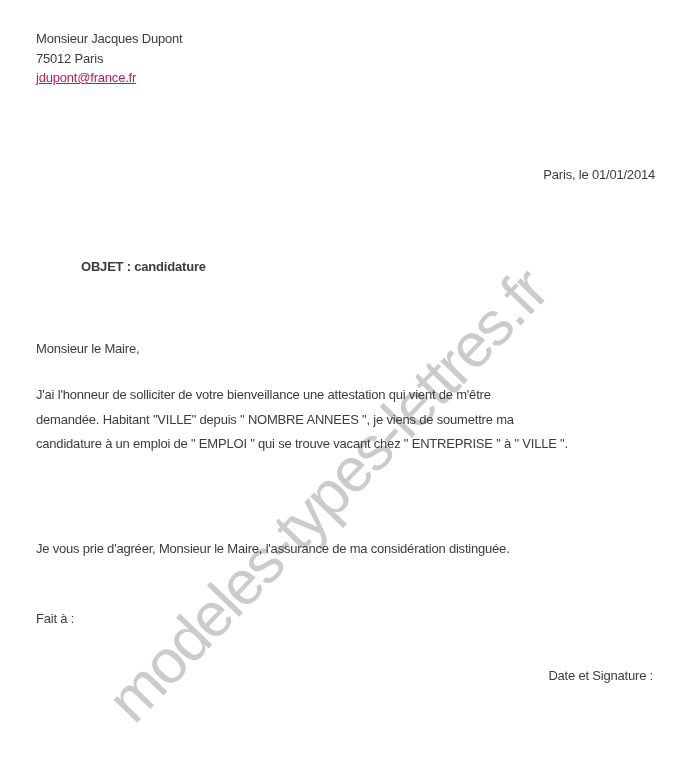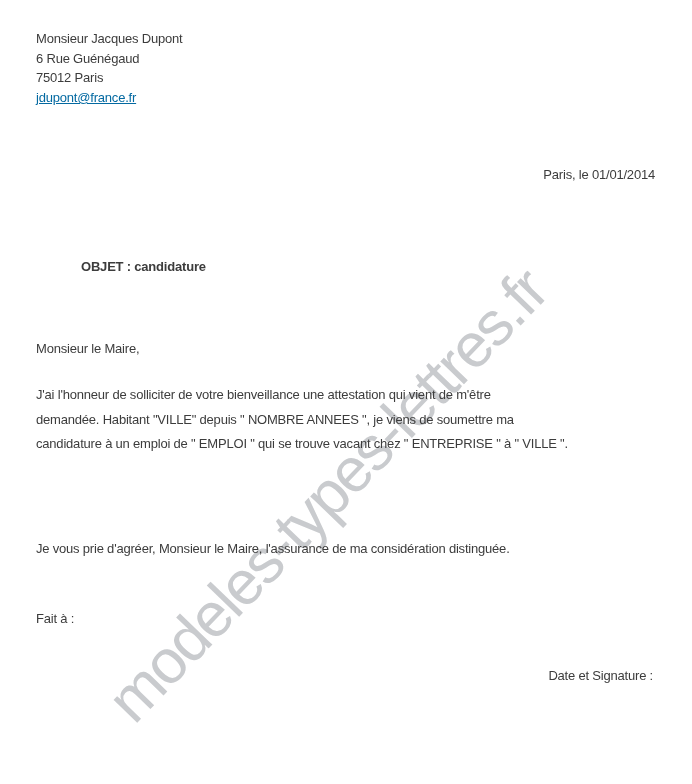--- a/index.html
+++ b/index.html
@@ -38,21 +38,21 @@
     font-size: 13px;
     letter-spacing: -0.2px;
   }
   .sender {
     position: absolute;
     left: 36px;
     top: 29px;
     line-height: 19.6px;
   }
   .sender a {
-    color: #0369a1;
+    color: #be185d;
     text-decoration: underline;
   }
   .date-line {
     position: absolute;
     right: 37px;
     top: 167px;
     text-align: right;
     margin-left: 43px;
   }
   .subject-line {
@@ -86,21 +86,20 @@
 <body style="color: rgb(60, 60, 60);">
 
 <div class="page">
 
   <div class="watermark" style="color: rgb(201, 203, 206);">modeles-types-lettres.fr</div>
 
   <div class="content">
 
     <div class="sender">
       <div>Monsieur Jacques Dupont</div>
-      <div>6 Rue Guénégaud</div>
       <div>75012 Paris</div>
       <div>
         <a href="#">jdupont@france.fr</a>
       </div>
     </div>
 
     <div class="date-line">Paris, le 01/01/2014</div>
 
     <div class="subject-line">OBJET : candidature</div>
 

